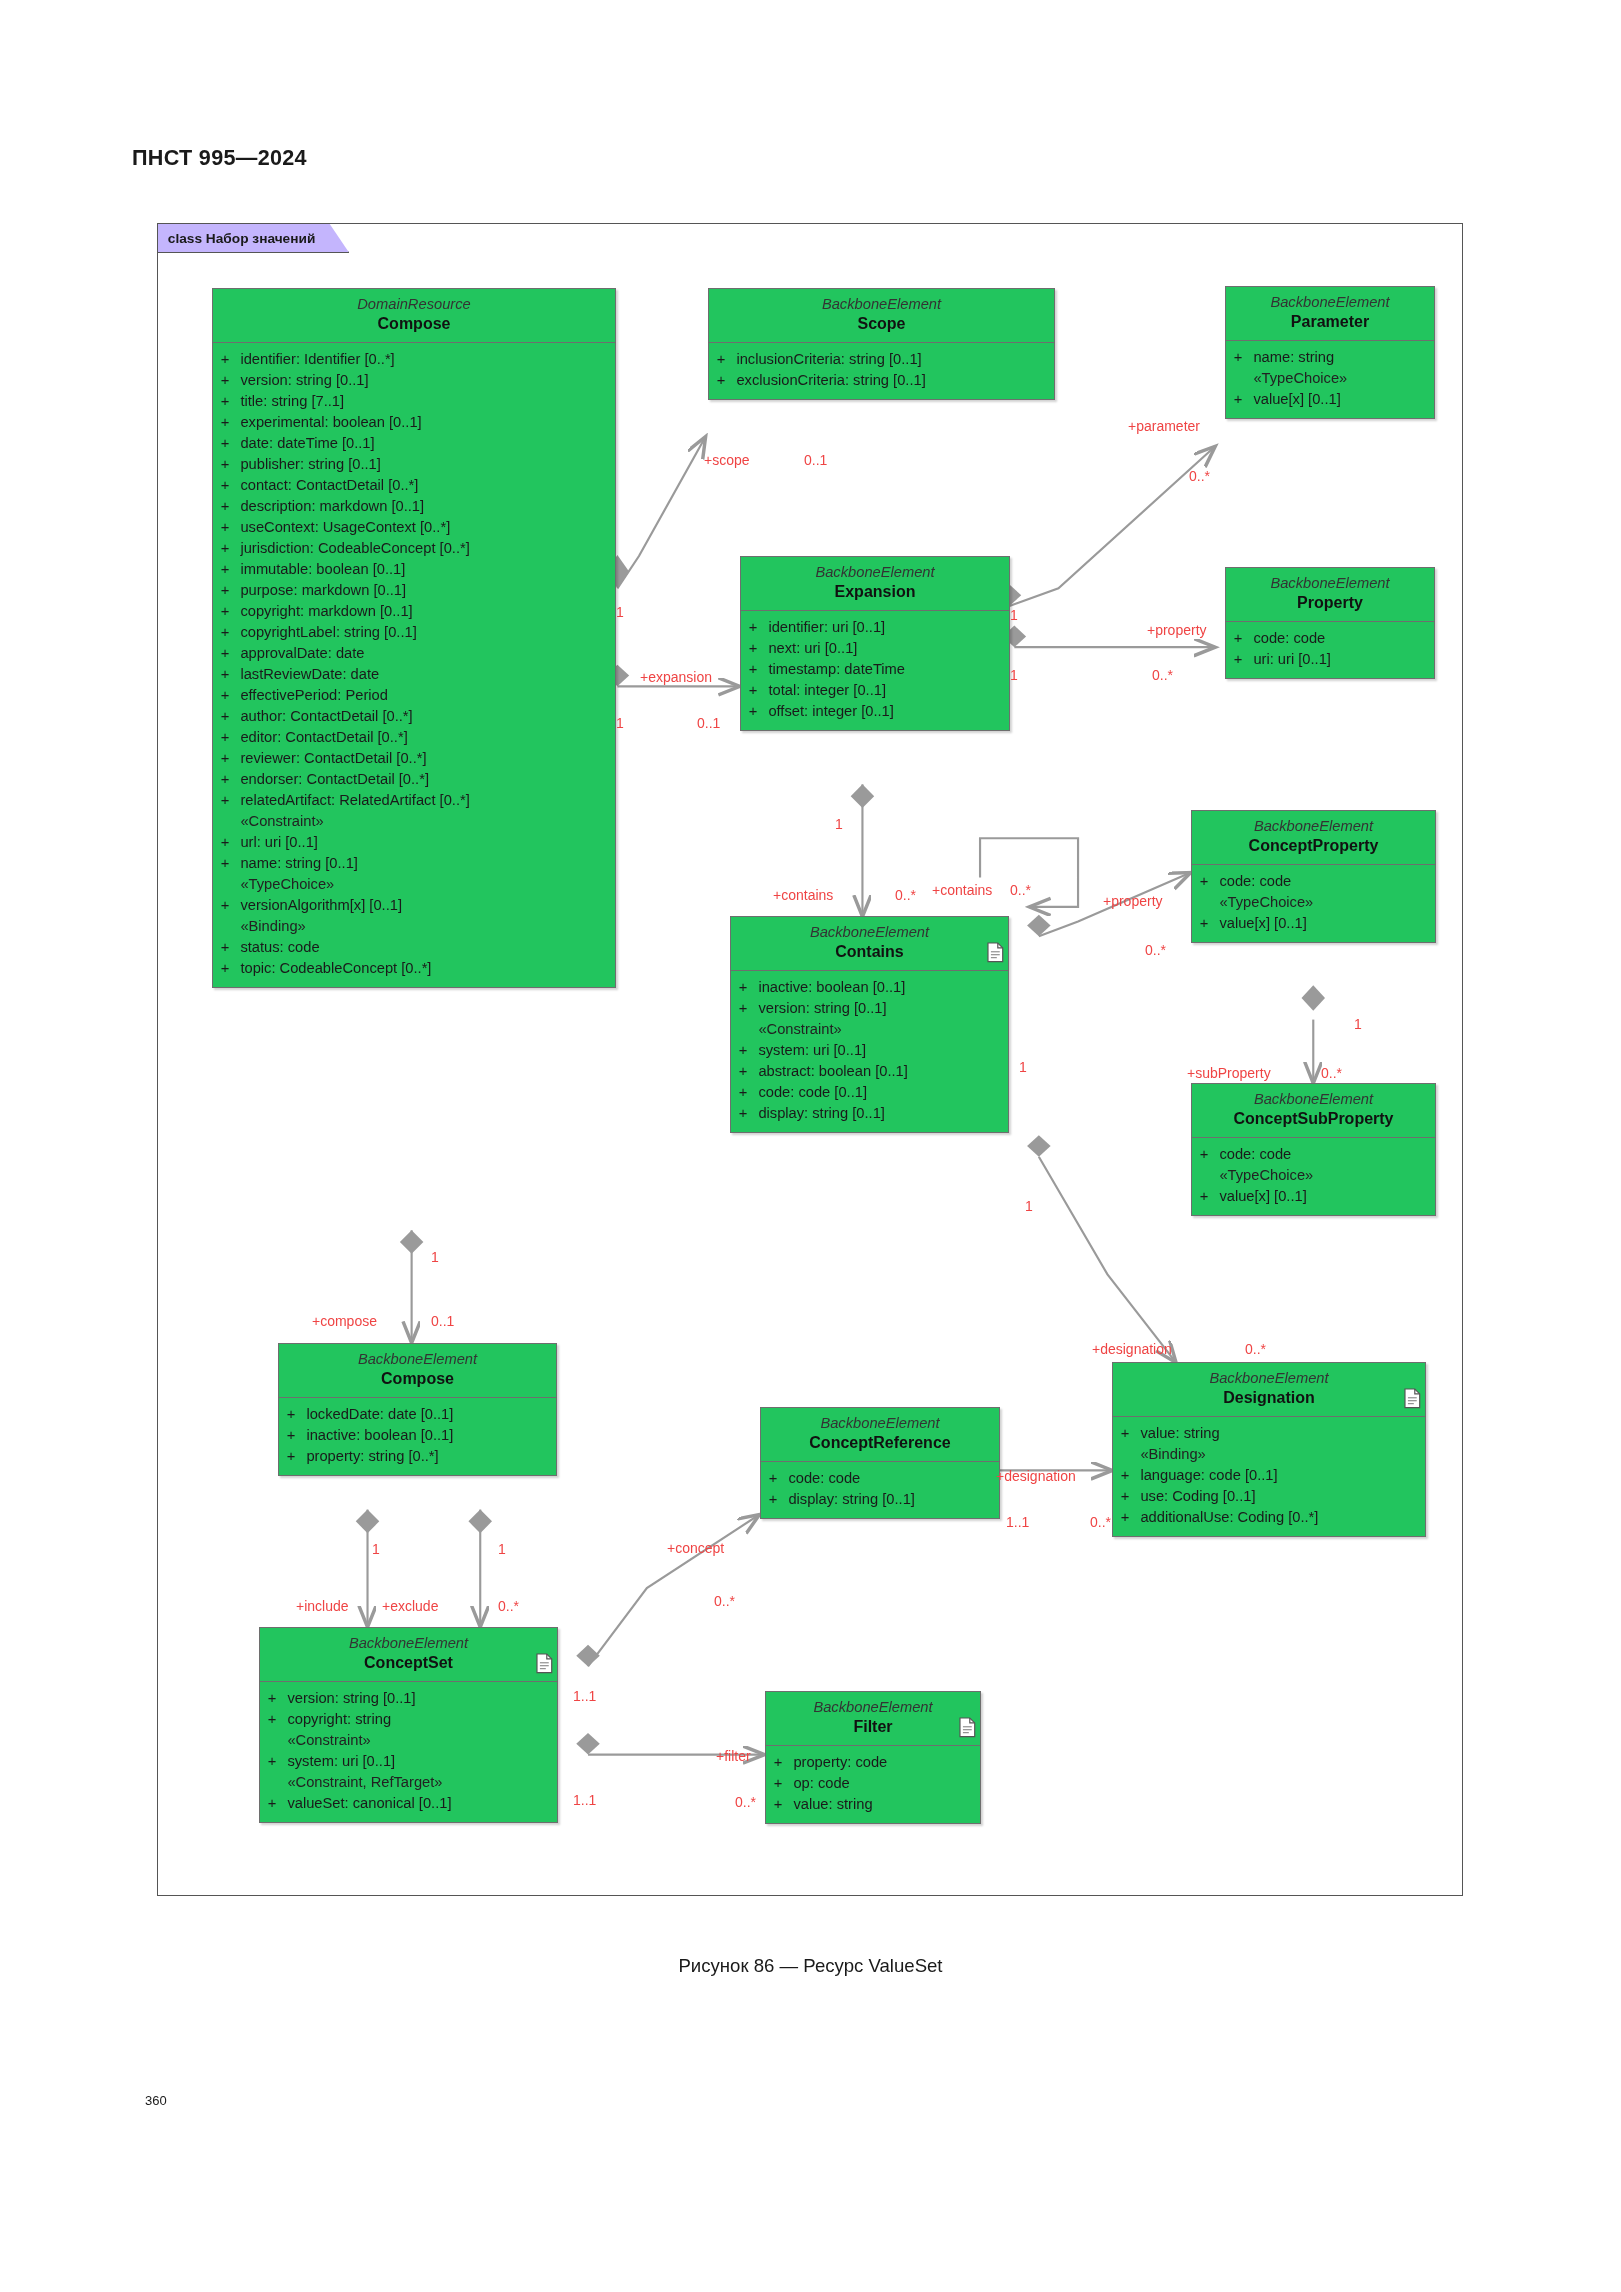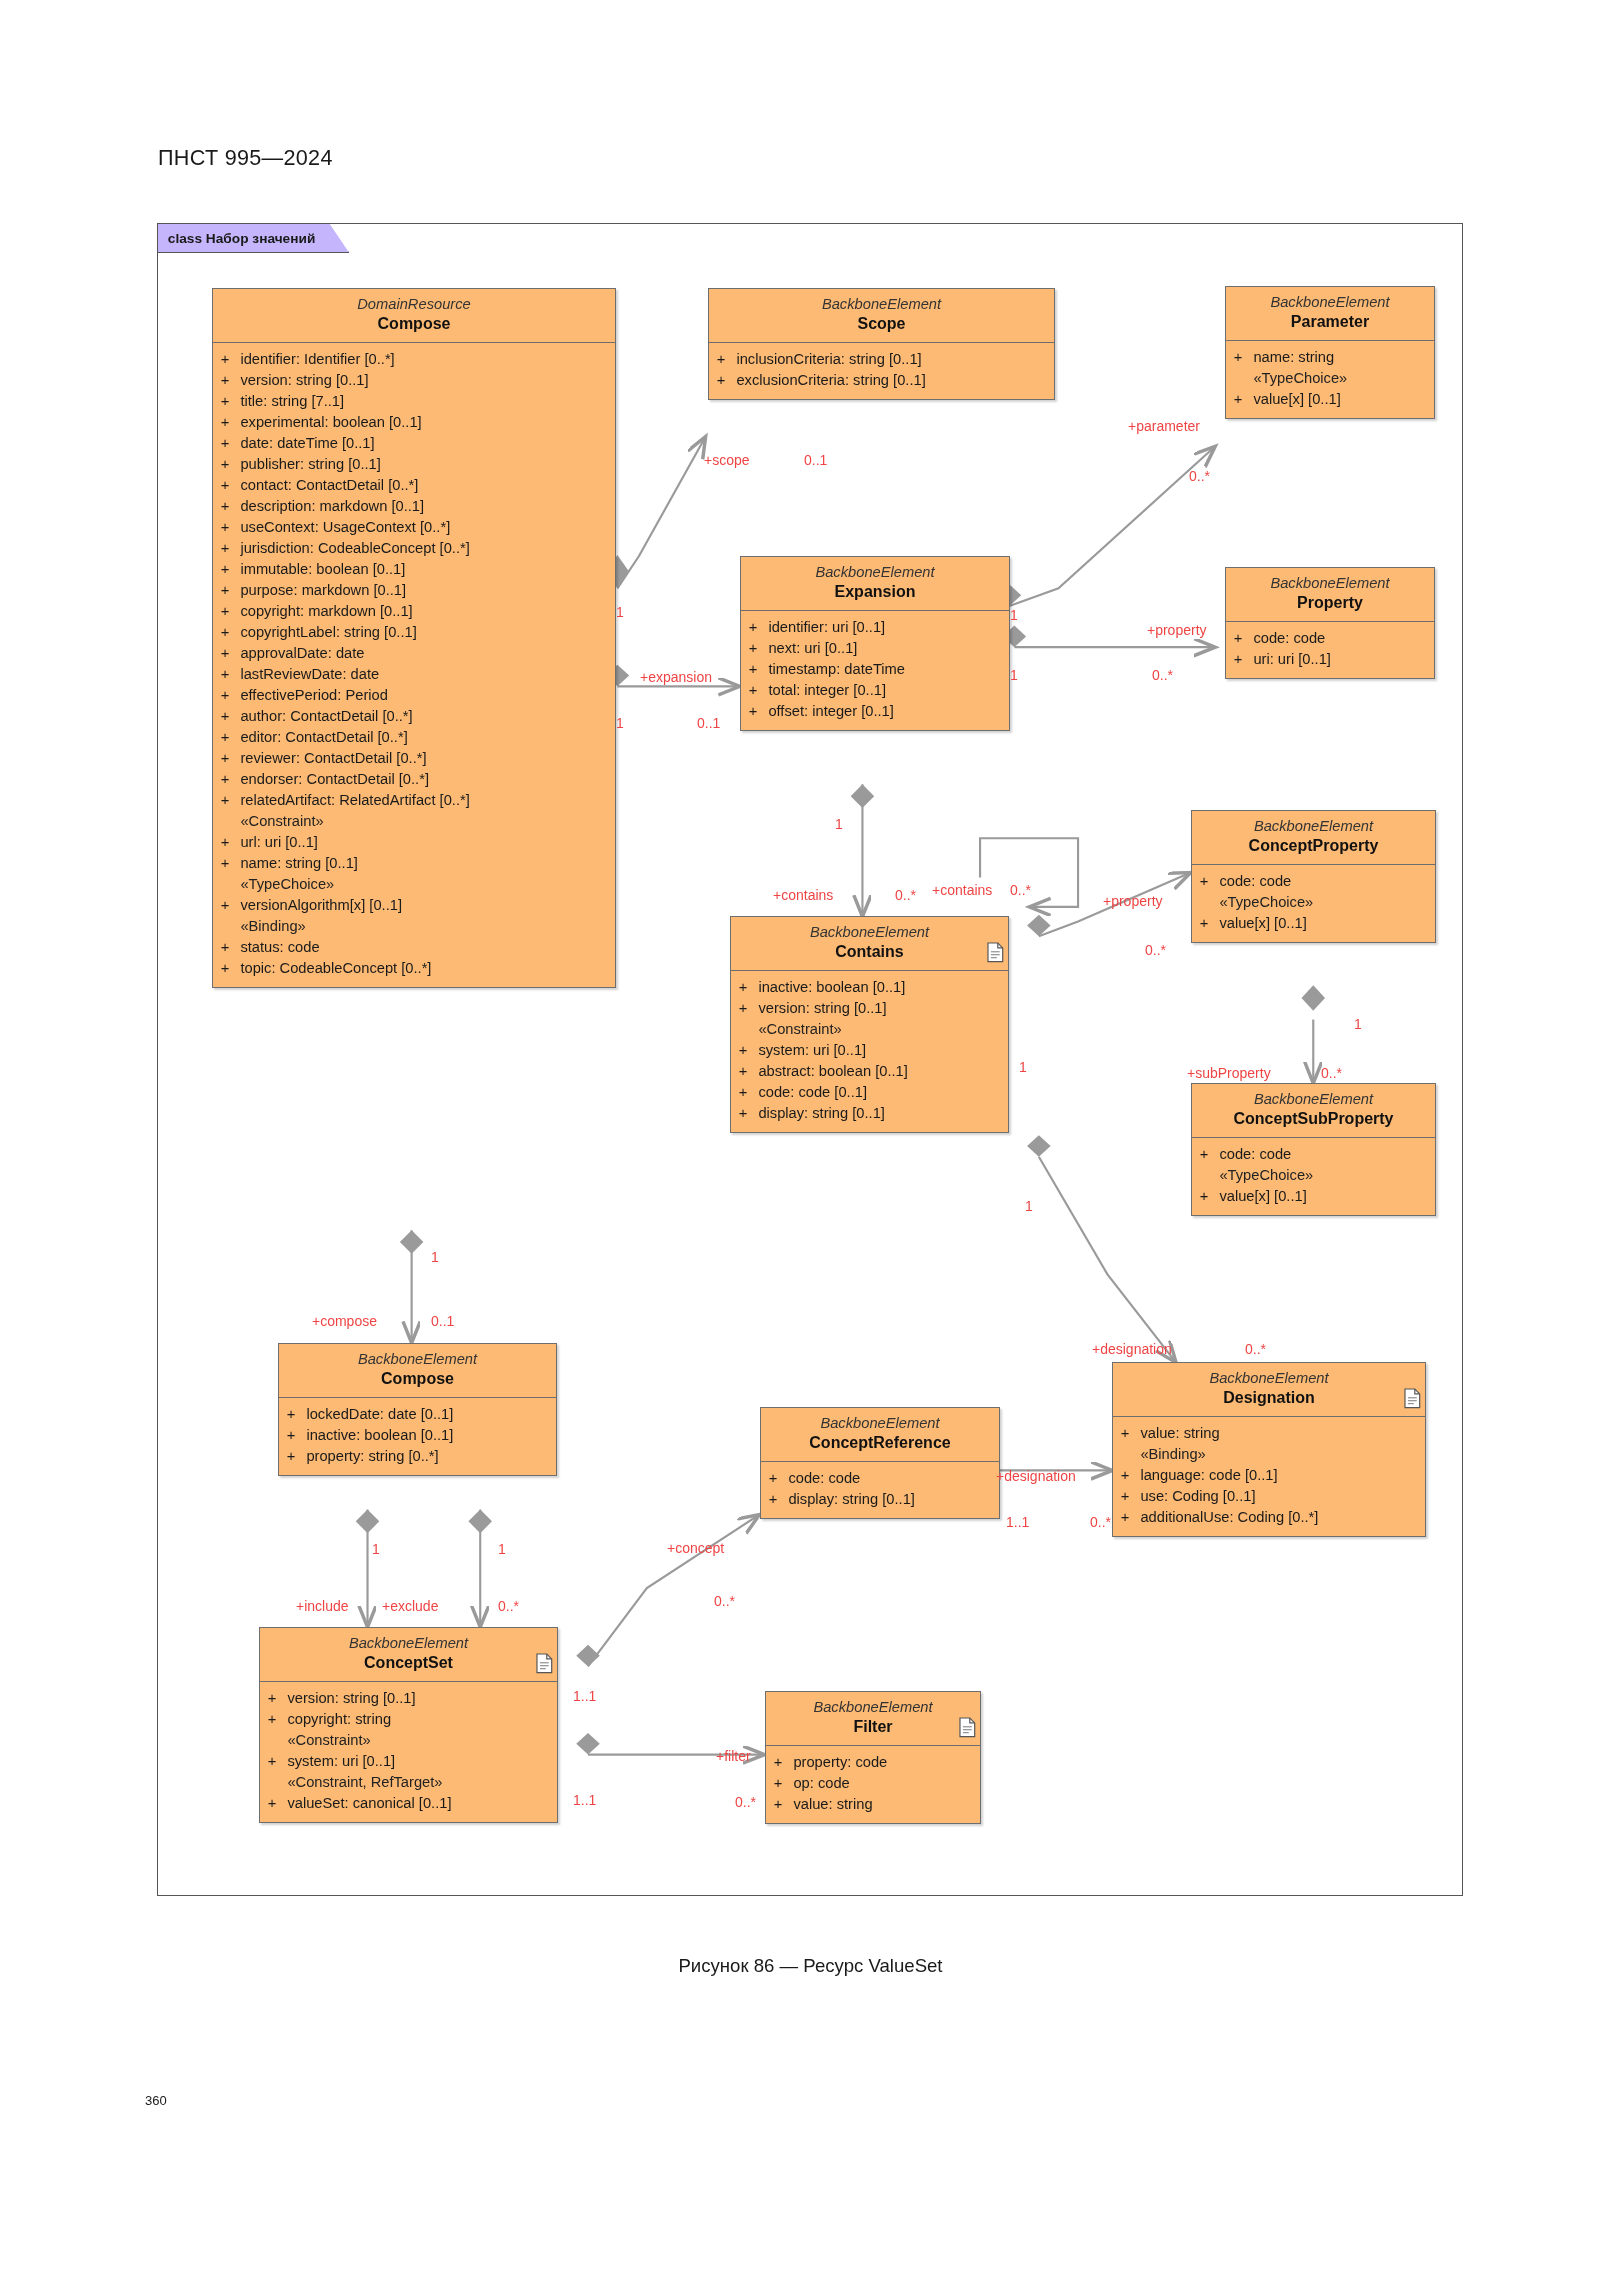--- a/index.html
+++ b/index.html
@@ -10,24 +10,24 @@
   body {
     width: 1621px;
     height: 2293px;
     position: relative;
     font-family: "Liberation Sans", sans-serif;
     color: #1a1a1a;
     overflow: hidden;
   }
   .page-header {
     position: absolute;
-    left: 158px;
+    left: 132px;
     top: 145px;
     font-size: 21.6px;
-    font-weight: normal;
+    font-weight: bold;
     letter-spacing: 0.3px;
   }
   .page-number {
     position: absolute;
     left: 145px;
     top: 2093px;
     font-size: 13px;
   }
   .figure-caption {
     position: absolute;
@@ -68,21 +68,21 @@
     position: absolute;
     left: 0;
     top: 0;
     width: 1621px;
     height: 2293px;
     pointer-events: none;
   }
   
   .uml {
     position: absolute;
-    background: #fdba74;
+    background: #22c55e;
     border: 1.2px solid #6e6e6e;
     box-shadow: 2px 2px 2px rgba(0,0,0,0.18);
     box-sizing: border-box;
   }
   .uml .head {
     text-align: center;
     padding: 5.9px 5.9px 6.9px 5.9px;
     border-bottom: 1.2px solid #6e6e6e;
   }
   .uml .stereo {

